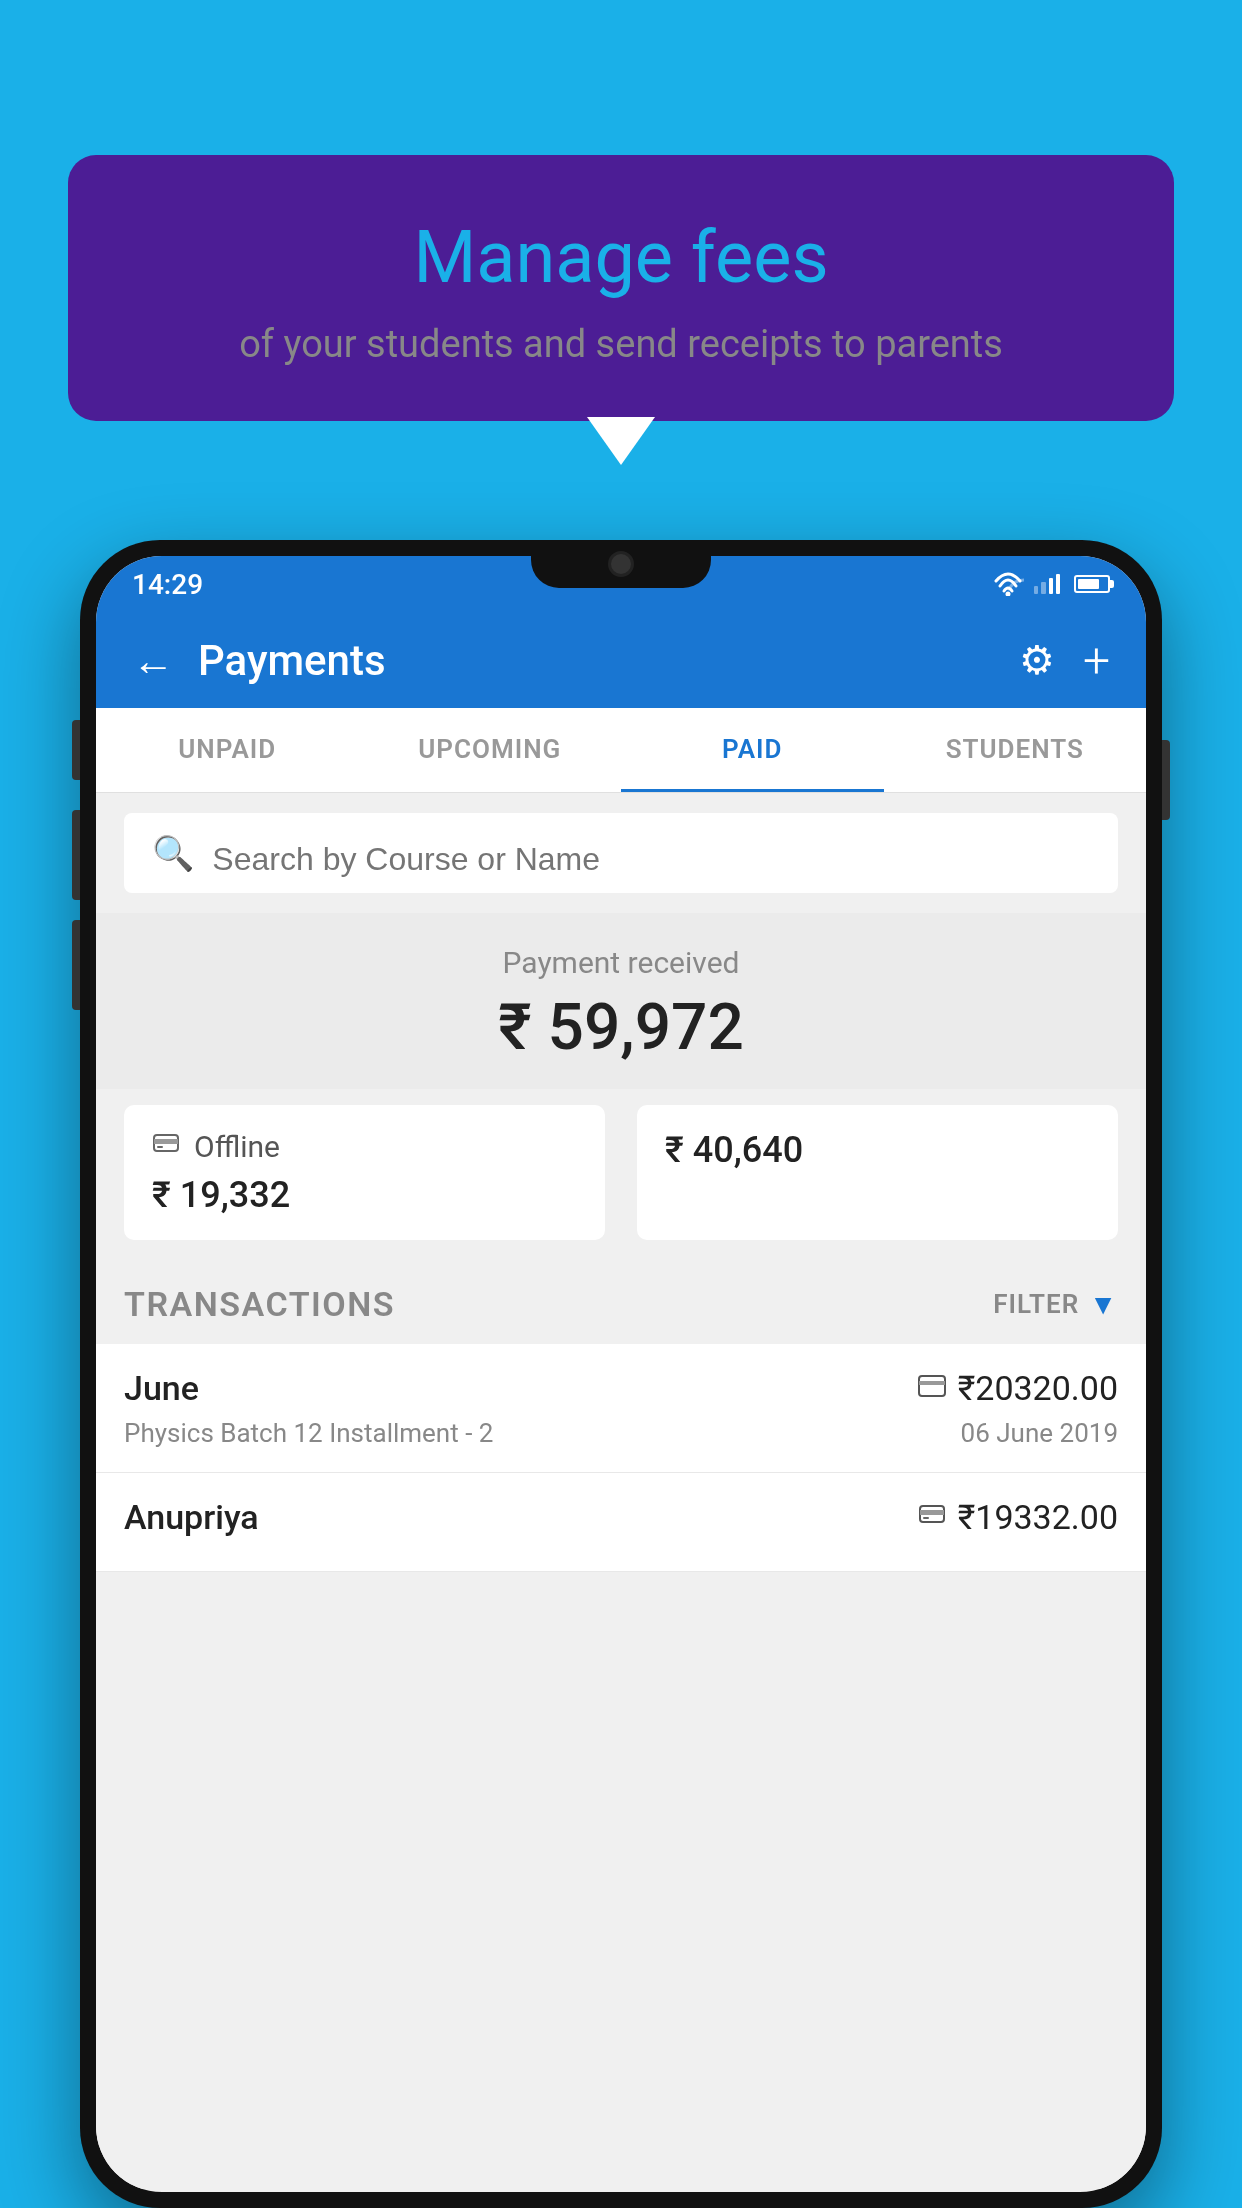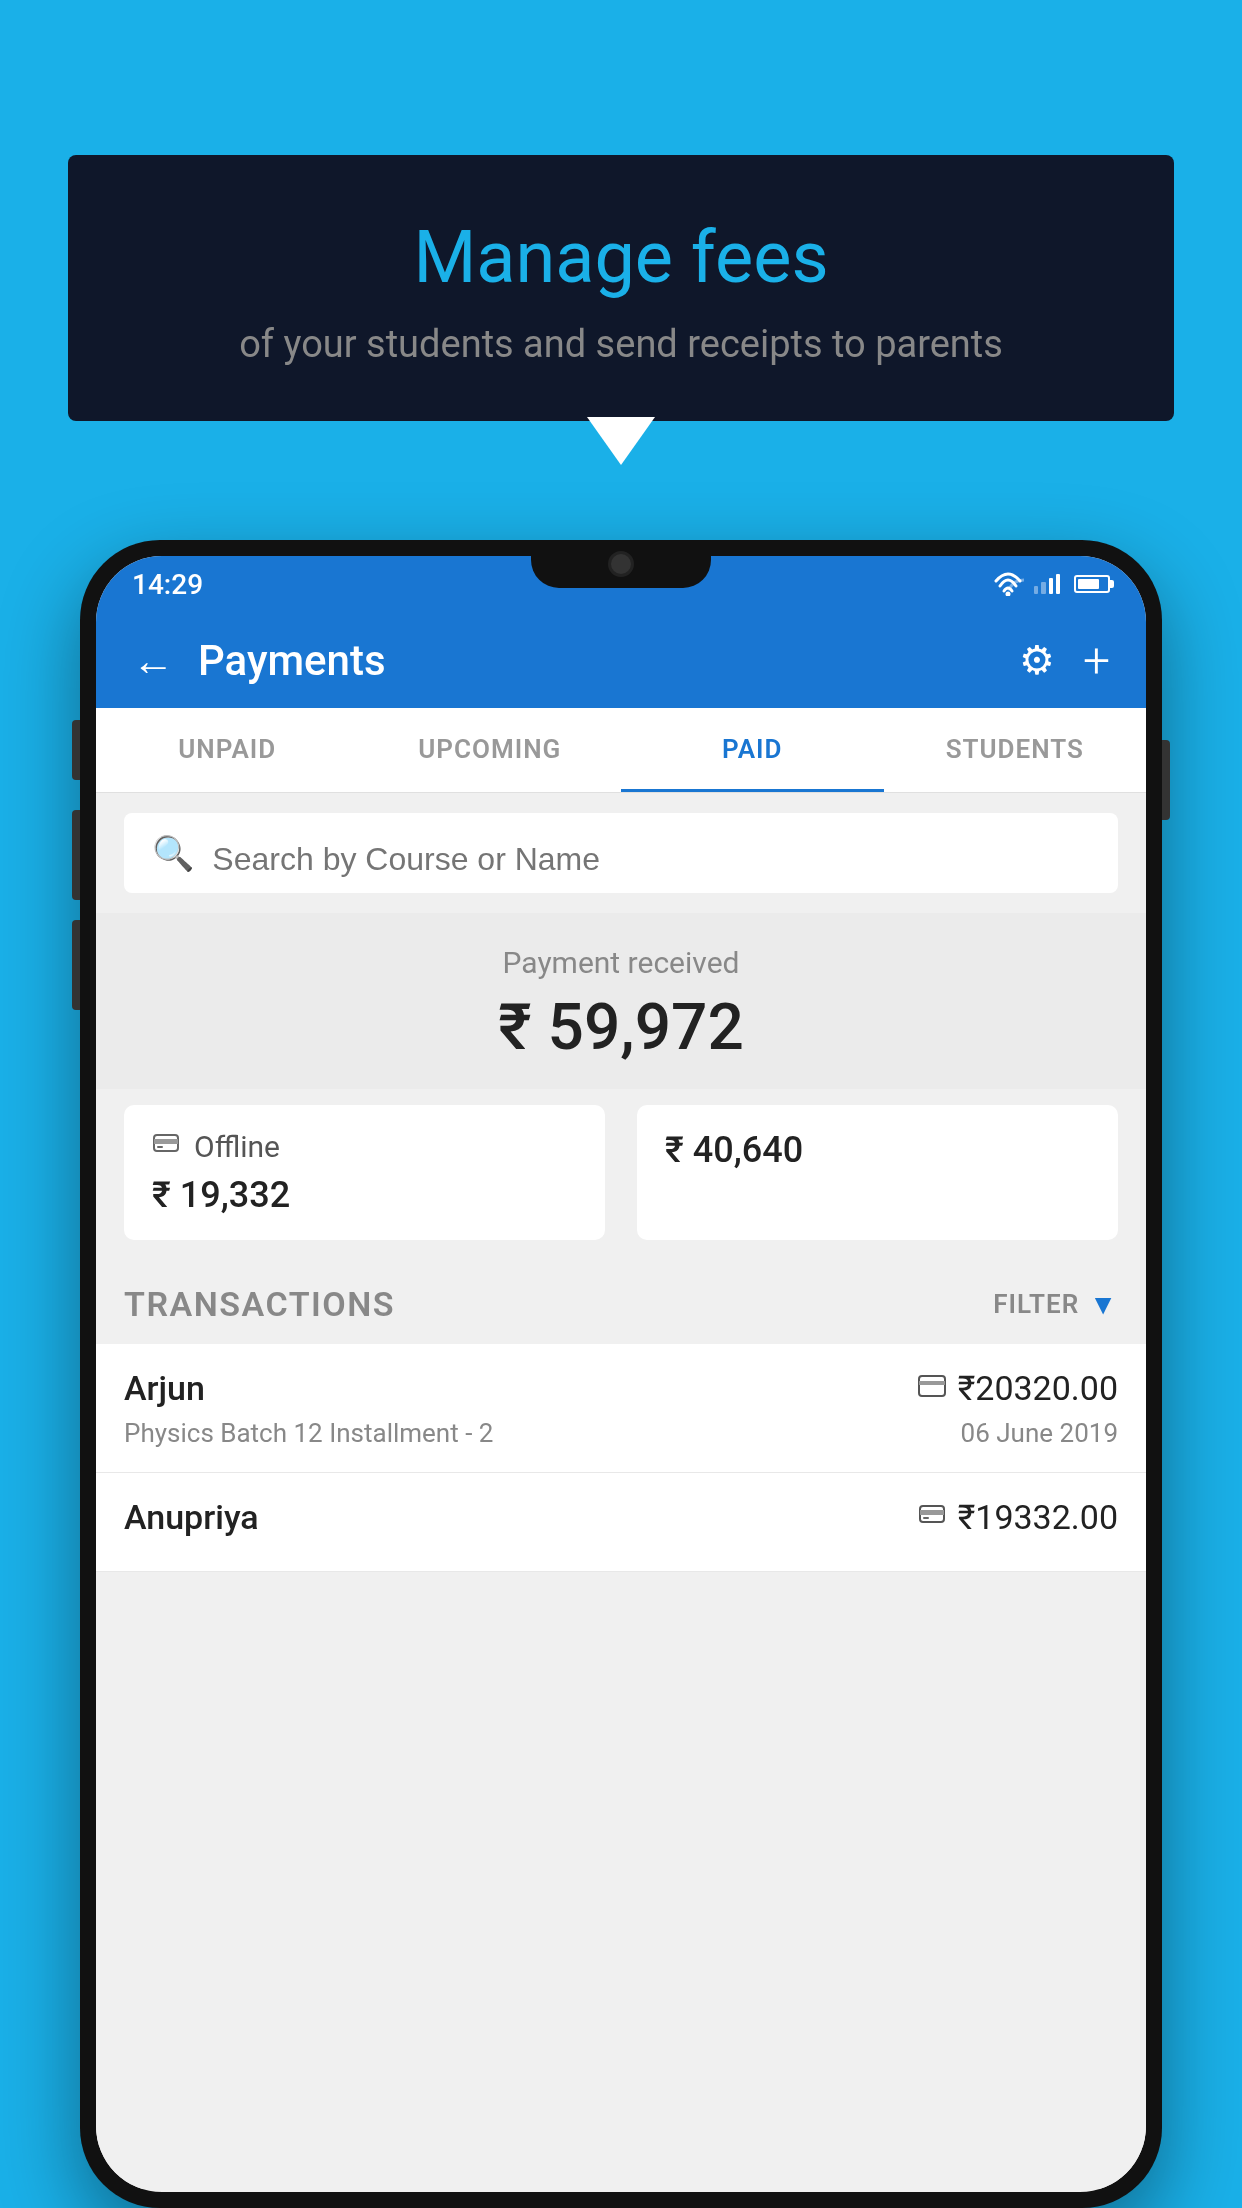--- a/index.html
+++ b/index.html
@@ -18,22 +18,22 @@
       position: absolute;
       top: 155px;
       left: 68px;
       right: 68px;
       display: flex;
       flex-direction: column;
       align-items: center;
     }
 
     .speech-bubble {
-      background: #0f172a;
-      border-radius: 8px;
+      background: #4c1d95;
+      border-radius: 28px;
       padding: 60px 80px 55px;
       text-align: center;
       position: relative;
       width: 100%;
     }
 
     .speech-bubble::after {
       content: '';
       position: absolute;
       bottom: -44px;
@@ -575,21 +575,21 @@
         <div class="transactions-header">
           <span class="transactions-label">TRANSACTIONS</span>
           <div class="filter-btn">
             <span>FILTER</span>
             <span class="filter-icon">▼</span>
           </div>
         </div>
 
         <div class="transaction-row">
           <div class="transaction-top">
-            <span class="transaction-name">Arjun</span>
+            <span class="transaction-name">June</span>
             <div class="transaction-amount-wrap">
               <span class="transaction-type-icon">
                 <svg width="28" height="22" viewBox="0 0 28 22" fill="none">
                   <rect x="1" y="1" width="26" height="20" rx="3" stroke="#555" stroke-width="2"></rect>
                   <rect x="1" y="6" width="26" height="4" fill="#999"></rect>
                 </svg>
               </span>
               <span class="transaction-amount">₹20320.00</span>
             </div>
           </div>

